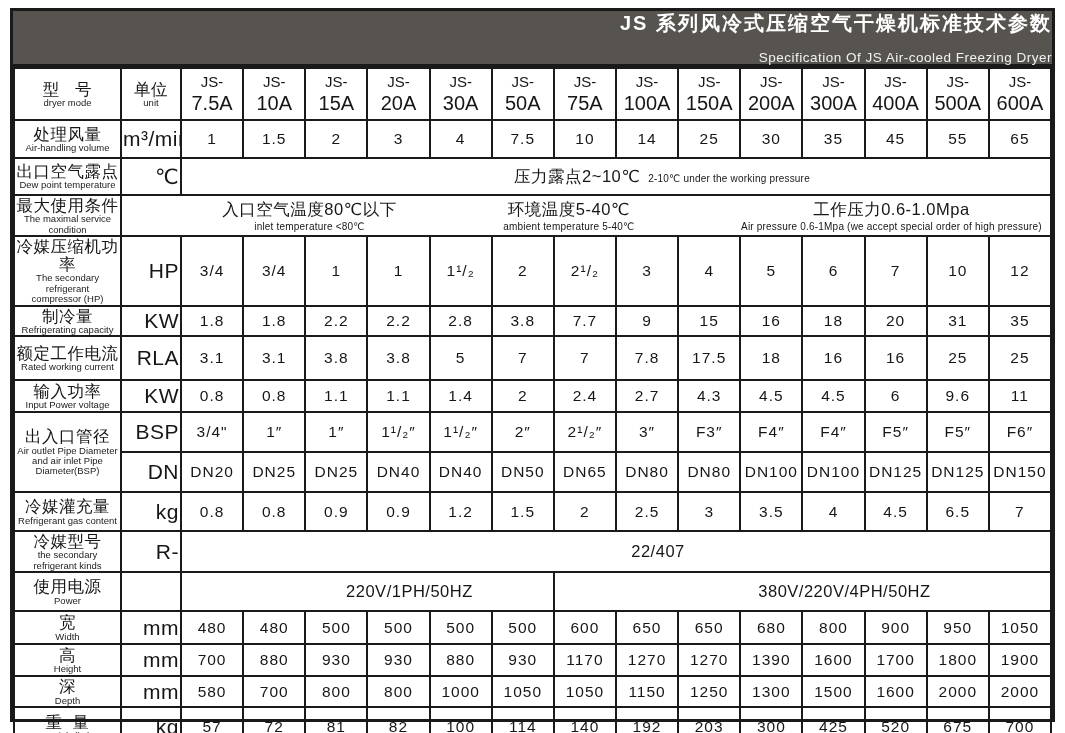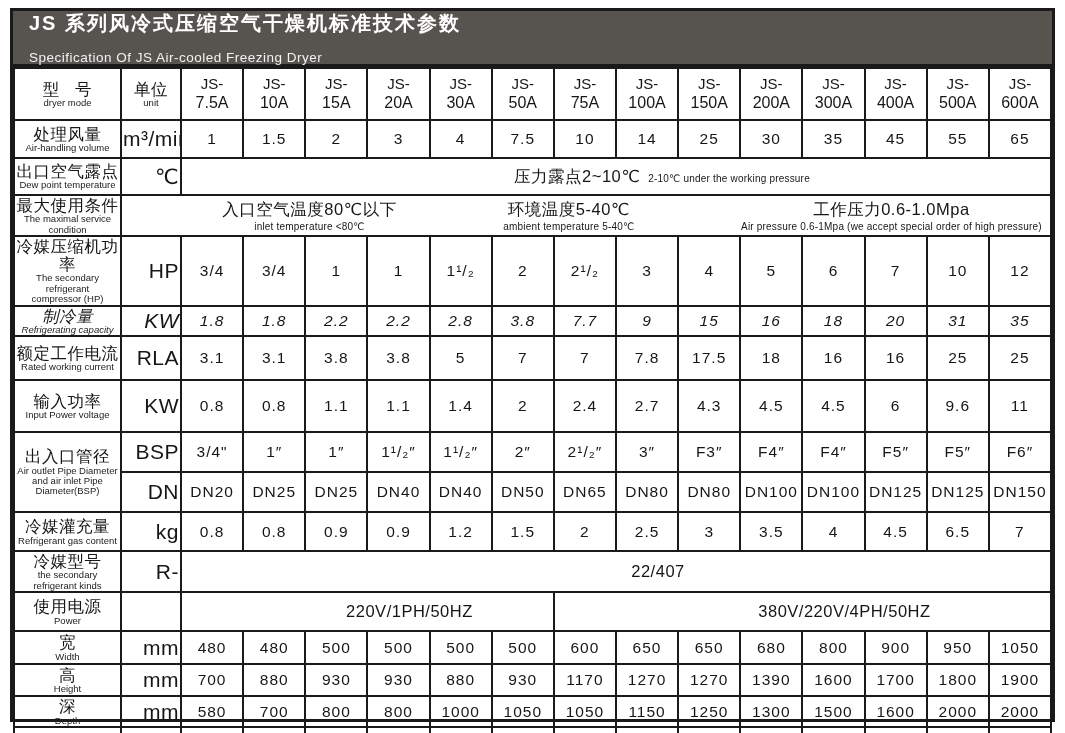--- a/index.html
+++ b/index.html
@@ -7,43 +7,42 @@
     width:1065px;height:733px;overflow:hidden;background:#ffffff;
     font-family:"Liberation Sans","DejaVu Sans",sans-serif;color:#161616;
     position:relative;
   }
   .sheet{
     position:absolute;left:10px;top:8px;width:1045px;height:714px;
     border:3px solid #1a1a1a;box-sizing:border-box;background:#fff;
   }
   .titlebar{
     height:53px;background:#57534f;border-bottom:3px solid #1a1a1a;
-    display:flex;flex-direction:column;align-items:flex-start;justify-content:center;
+    display:flex;flex-direction:column;align-items:flex-end;justify-content:center;
     color:#ffffff;
-    padding-left:16px;
   }
   .title-zh{font-size:20px;letter-spacing:2px;font-weight:bold;}
   .title-en{font-size:13.5px;letter-spacing:.5px;color:#f2f2f2;margin-top:13px;}
   table.spec{
     width:100%;height:652px;border-collapse:collapse;table-layout:fixed;
   }
   table.spec td{
     border:2px solid #1a1a1a;text-align:center;vertical-align:middle;
     padding:0 1px;overflow:hidden;
   }
   
   .lz{font-size:16.5px;letter-spacing:.5px;line-height:1.1;white-space:pre-line;}
   .le{font-size:9.5px;line-height:1.1;white-space:pre-line;color:#222;}
   
   .unit{font-size:21px;letter-spacing:.5px;text-align:right;}
   
   .val{font-size:15.5px;letter-spacing:1px;}
   
   .mh1{font-size:15px;line-height:1.2;}
-  .mh2{font-size:16px;line-height:1.2;}
+  .mh2{font-size:20px;line-height:1.2;}
   
   .blocks{display:flex;justify-content:space-around;align-items:center;width:100%;margin-left:46px;}
   .blk{text-align:center;}
   .big{font-size:16.5px;letter-spacing:.5px;}
   .small{font-size:10px;letter-spacing:.2px;}
   .inlinepair .big{margin-right:8px;}
 </style>
 </head>
 <body>
 
@@ -257,21 +256,21 @@
           <td>
             <div class="val">7</div>
           </td>
           <td>
             <div class="val">10</div>
           </td>
           <td>
             <div class="val">12</div>
           </td>
         </tr>
-        <tr style="height: 30px; font-style: italic;">
+        <tr style="height: 30px;">
           <td>
             <div class="lz">制冷量</div>
             <div class="le">Refrigerating capacity</div>
           </td>
           <td>
             <div class="unit">KW</div>
           </td>
           <td>
             <div class="val">1.8</div>
           </td>
@@ -359,21 +358,21 @@
           <td>
             <div class="val">16</div>
           </td>
           <td>
             <div class="val">25</div>
           </td>
           <td>
             <div class="val">25</div>
           </td>
         </tr>
-        <tr style="height: 52px; margin-top: 36px;">
+        <tr style="height: 32px; margin-top: 36px;">
           <td>
             <div class="lz">输入功率</div>
             <div class="le">Input Power voltage</div>
           </td>
           <td>
             <div class="unit">KW</div>
           </td>
           <td>
             <div class="val">0.8</div>
           </td>

